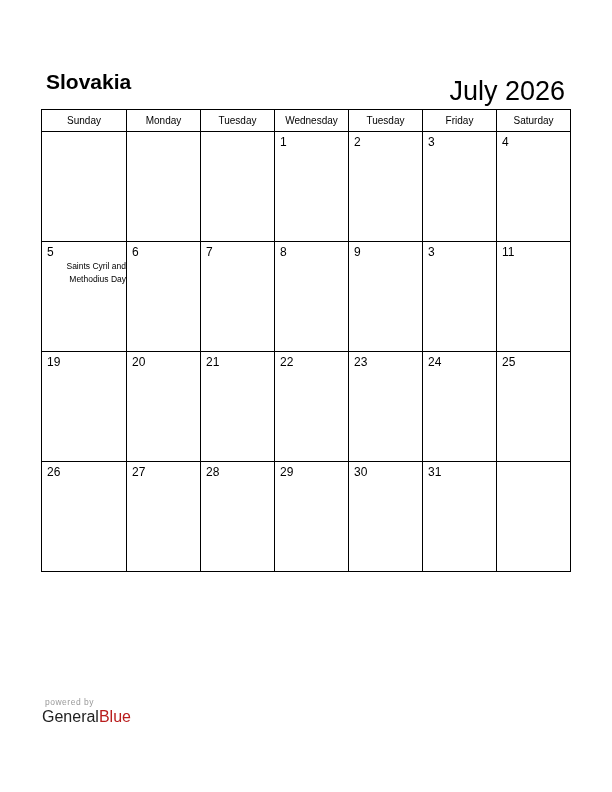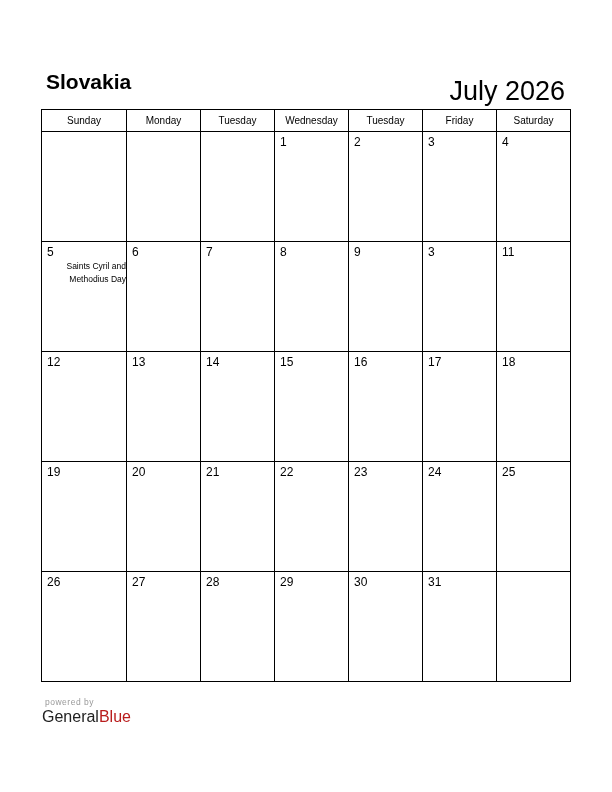--- a/index.html
+++ b/index.html
@@ -87,43 +87,20 @@
         </td>
       <td>
           <span class="num">3</span>
         </td>
       <td>
           <span class="num">11</span>
         </td>
     </tr>
     <tr>
       <td>
-          <span class="num">12</span>
-        </td>
-      <td>
-          <span class="num">13</span>
-        </td>
-      <td>
-          <span class="num">14</span>
-        </td>
-      <td>
-          <span class="num">15</span>
-        </td>
-      <td>
-          <span class="num">16</span>
-        </td>
-      <td>
-          <span class="num">17</span>
-        </td>
-      <td>
-          <span class="num">18</span>
-        </td>
-    </tr>
-    <tr>
-      <td>
           <span class="num">19</span>
         </td>
       <td>
           <span class="num">20</span>
         </td>
       <td>
           <span class="num">21</span>
         </td>
       <td>
           <span class="num">22</span>

